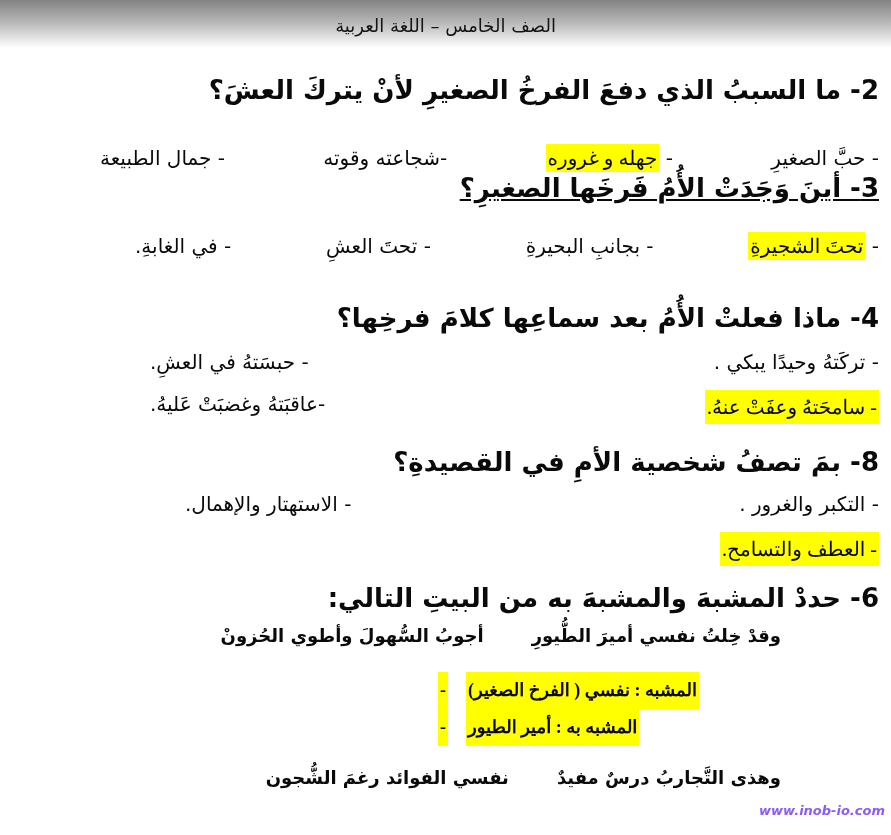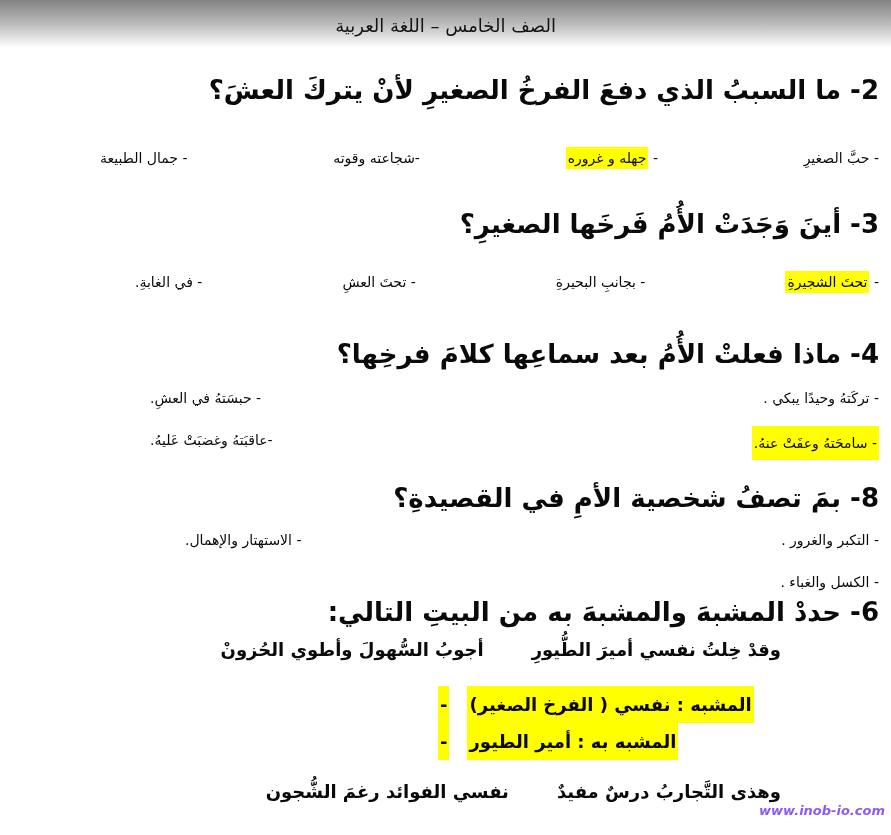--- a/index.html
+++ b/index.html
@@ -9,33 +9,33 @@
     color:#0a0a0a;
   }
   .header{
     height:50px;
     background:linear-gradient(to bottom,#828282 0%,#b8b8b8 45%,#fdfdfd 94%,#ffffff 100%);
     display:flex;align-items:center;justify-content:center;
   }
   .header-title{font-size:18px;color:#141414;}
   .q{font-weight:bold;font-size:26px;line-height:32px;margin-right:12px;text-align:right;}
   .q2{margin-top:24px;}
-  .q3{margin-top:36px;}
+  .q3{text-decoration:underline;}
   .q4{margin-top:42px;}
   .q5{margin-top:22px;}
-  .q6{}
-  .opt{font-size:14px;line-height:28px;white-space:nowrap;}
+  .q6{margin-top:16px;}
+  .opt{font-size:20px;line-height:28px;white-space:nowrap;}
   .optrow{display:flex;justify-content:space-between;margin-right:12px;}
   .row-q2{margin-top:38px;margin-left:100px;}
   .row-q3{margin-top:28px;margin-left:135px;}
   .row-q4{margin-left:150px;margin-top:14px;}
   .row-q5{margin-left:185px;}
   .row-q5a{margin-top:12px;}
   .row-q5b{margin-top:14px;}
-  .hl{background:#ffff00;padding:3px 2px;}
+  .hl{background:#ffff00;padding:3px 2px;font-family:Liberation Serif, serif;}
   .verse{
     display:flex;justify-content:flex-start;gap:48px;margin-right:110px;
     font-weight:bold;font-size:18px;line-height:28px;white-space:nowrap;
   }
   .verse1{margin-top:8px;}
   .verse2{margin-top:18px;}
   .answers{direction:ltr;text-align:left;padding-left:438px;margin-top:22px;}
   .ans-line{
     display:flex;direction:ltr;justify-content:flex-start;gap:18px;
     font-weight:bold;font-size:18px;line-height:31px;white-space:nowrap;
@@ -78,21 +78,21 @@
   <span class="opt hl">- سامحَتهُ وعفَتْ عنهُ.</span>
   <span class="opt">-عاقبَتهُ وغضبَتْ عَليهُ.</span>
 </div>
 
 <div class="q q5">8- بمَ تصفُ شخصية الأمِ في القصيدةِ؟</div>
 <div class="optrow row-q5 row-q5a">
   <span class="opt">- التكبر والغرور .</span>
   <span class="opt">- الاستهتار والإهمال.</span>
 </div>
 <div class="optrow row-q5 row-q5b">
-  <span class="opt">- الكسل والغباء .</span>
+  <span class="opt hl">- العطف والتسامح.</span>
 </div>
 
 <div class="q q6">6- حددْ المشبهَ والمشبهَ به من البيتِ التالي:</div>
 
 <div class="verse verse1">
   <span>وقدْ خِلتُ نفسي أميرَ الطُّيورِ</span>
   <span>أجوبُ السُّهولَ وأطوي الحُزونْ</span>
 </div>
 
 <div class="answers">

